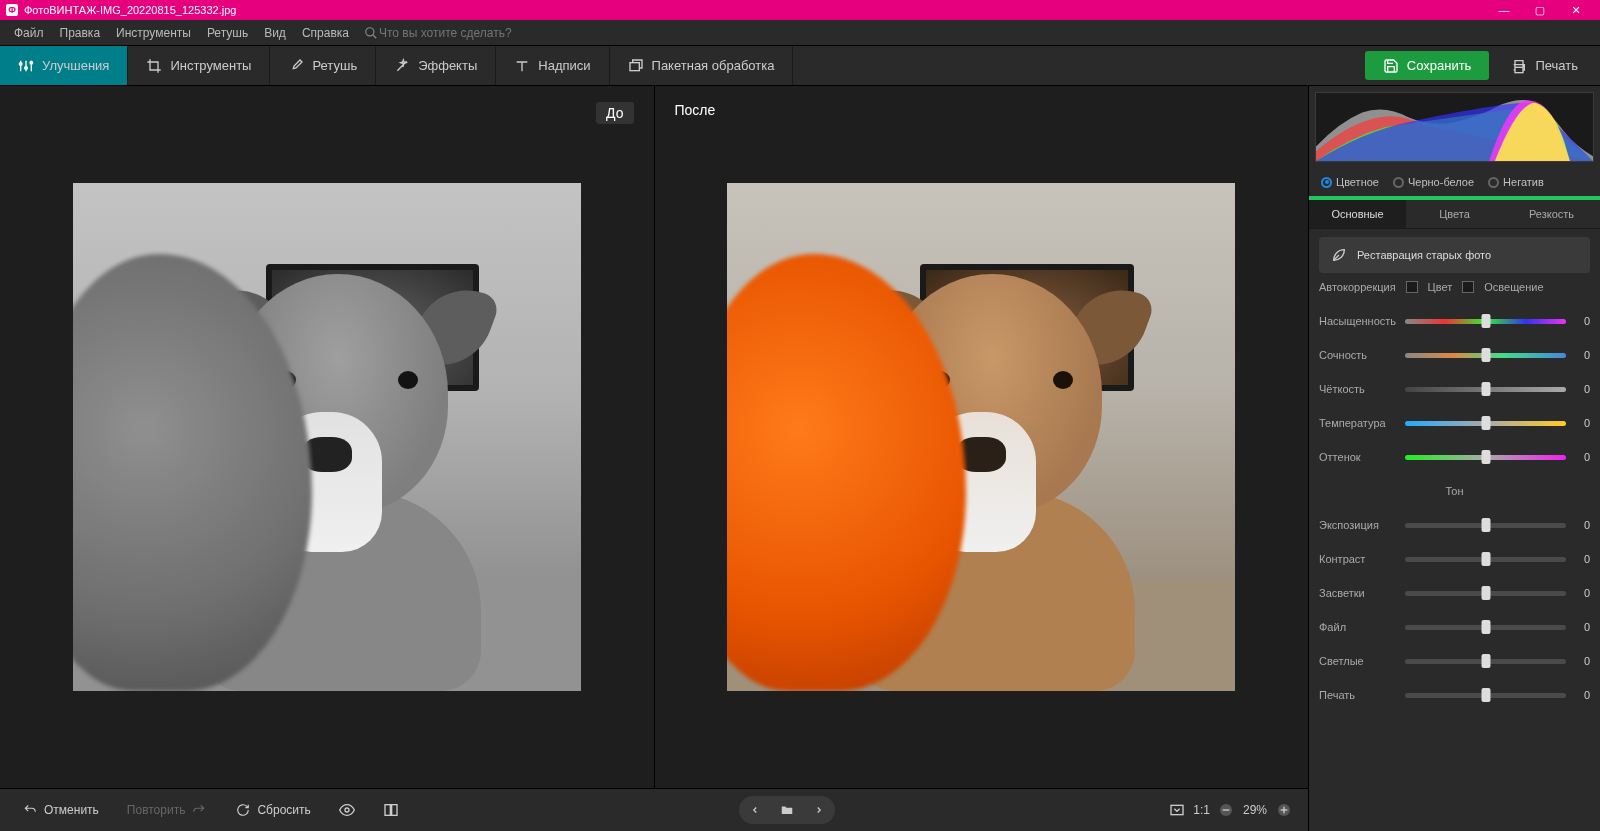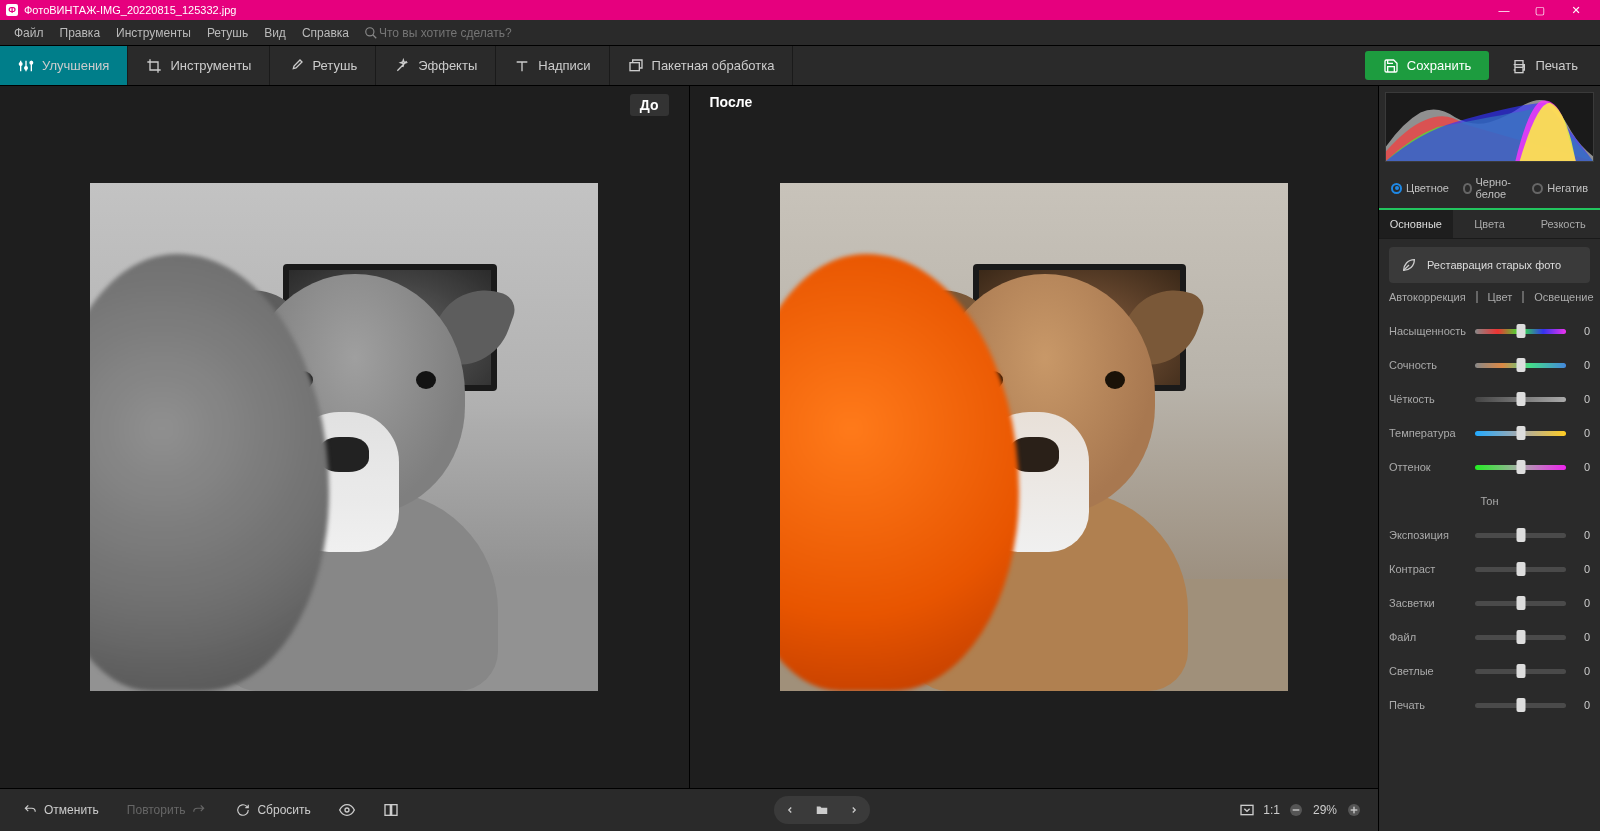--- a/index.html
+++ b/index.html
@@ -17,21 +17,21 @@
 .toolbar .tool.active{background:#007e8a}
 .toolbar .spacer{flex:1}
 .toolbar .btn-save{margin:5px 8px;background:#1d9c3f;border-radius:3px;display:flex;align-items:center;gap:8px;padding:4px 18px;color:#fff;font-size:13px;cursor:pointer}
 .toolbar .btn-print{margin:5px 8px 5px 0;display:flex;align-items:center;gap:8px;padding:0 14px;color:#ccc;font-size:13px;cursor:pointer}
 .icon{display:inline-flex;width:16px;height:16px;align-items:center;justify-content:center}
 .main{flex:1;display:flex;min-height:0}
 .viewer{flex:1;display:flex;flex-direction:column;min-width:0}
 .compare{flex:1;display:flex;min-height:0;border-bottom:1px solid #000}
 .pane{flex:1;position:relative;background:#1e1e1e;display:flex;align-items:center;justify-content:center;overflow:hidden}
 .pane+.pane{border-left:1px solid #000}
-.pane .label{position:absolute;top:8px;font-size:14px;color:#fff;font-weight:700}
+.pane .label{position:absolute;top:16px;font-size:14px;color:#fff;font-weight:400}
 .pane.before .label{right:20px;background:#333;padding:3px 10px;border-radius:3px}
 .pane.after .label{left:20px}
 .ph-img{width:508px;height:508px;background:#444;position:relative;overflow:hidden}
 .ph-bw{filter:grayscale(100%)}
 .ph-bg{position:absolute;inset:0;background:linear-gradient(180deg,#c8c3ba 0%,#b8b3aa 40%,#8d7c68 100%)}
 .ph-floor{position:absolute;bottom:0;left:0;right:0;height:22%;background:#a0907a}
 .ph-dog-body{position:absolute;bottom:0;left:50%;transform:translateX(-45%);width:280px;height:200px;background:#b08050;border-radius:120px 120px 40px 40px}
 .ph-dog-head{position:absolute;top:18%;left:50%;transform:translateX(-45%);width:220px;height:240px;background:radial-gradient(ellipse at 50% 35%,#c89868 0%,#a87850 70%);border-radius:50% 50% 45% 45%}
 .ph-dog-snout{position:absolute;top:45%;left:50%;transform:translateX(-50%);width:110px;height:140px;background:linear-gradient(180deg,#e8e0d8 0%,#f0f0f0 100%);border-radius:50px 50px 40px 40px}
 .ph-nose{position:absolute;top:50%;left:50%;transform:translateX(-50%);width:50px;height:35px;background:#2a2018;border-radius:40%}
@@ -44,29 +44,29 @@
 .ph-tv::after{content:"";position:absolute;inset:6px;background:radial-gradient(ellipse at 50% 60%,#8a6040 0%,#3a2818 100%)}
 .bottombar{height:42px;background:#2a2a2a;display:flex;align-items:center;padding:0 12px;gap:8px}
 .bb-btn{display:flex;align-items:center;gap:6px;padding:6px 10px;border-radius:3px;cursor:pointer;color:#ccc;font-size:12px}
 .bb-btn.disabled{color:#666;cursor:default}
 .bb-spacer{flex:1}
 .nav-pill{display:flex;background:#3a3a3a;border-radius:20px;overflow:hidden}
 .nav-pill .nbtn{width:32px;height:28px;display:flex;align-items:center;justify-content:center;cursor:pointer;color:#ccc}
 .zoom-group{display:flex;align-items:center;margin-left:auto}
 .zbtn{width:24px;height:24px;display:flex;align-items:center;justify-content:center;cursor:pointer;color:#ccc;border-radius:3px}
 .zoom-pct{font-size:12px;color:#ccc;min-width:34px;text-align:center}
-.sidebar{width:222px;background:#2a2a2a;display:flex;flex-direction:column;border-left:1px solid #000;overflow-y:auto}
+.sidebar{width:292px;background:#2a2a2a;display:flex;flex-direction:column;border-left:1px solid #000;overflow-y:auto}
 .histogram{height:70px;margin:6px;position:relative;background:#1a1a1a;border:1px solid #3a3a3a;overflow:hidden}
 .hist-svg{position:absolute;inset:0;width:100%;height:100%}
 .color-mode{display:flex;gap:14px;padding:8px 12px;font-size:11px;align-items:center}
 .radio{width:11px;height:11px;border-radius:50%;border:2px solid #666;display:inline-block;margin-right:4px;position:relative}
 .radio.sel{border-color:#1e88e5}
 .radio.sel::after{content:"";position:absolute;inset:1.5px;background:#1e88e5;border-radius:50%}
 .cmode{display:flex;align-items:center;cursor:pointer}
-.tabs{display:flex;border-top:2px solid #22c55e;border-bottom:1px solid #1a1a1a}
+.tabs{display:flex;border-top:4px solid #22c55e;border-bottom:1px solid #1a1a1a}
 .tab{flex:1;text-align:center;padding:8px 4px;font-size:11px;cursor:pointer;color:#aaa}
 .tab.active{background:#1e1e1e;color:#ddd}
 .panel{padding:8px 10px}
 .action-btn{display:flex;align-items:center;gap:10px;background:#3a3a3a;border-radius:4px;padding:10px 12px;margin-bottom:8px;cursor:pointer;font-size:11px;color:#ddd}
 .autocorr{display:flex;align-items:center;gap:10px;font-size:11px;margin:8px 0 12px;color:#aaa}
 .chk{width:12px;height:12px;border:1px solid #666;background:#1a1a1a;display:inline-block;cursor:pointer}
 .slider-row{display:flex;align-items:center;margin:22px 0;gap:6px}
 .slider-row .slabel{width:80px;font-size:11px;color:#aaa;flex-shrink:0}
 .slider-row .strack{flex:1;height:5px;border-radius:3px;position:relative;cursor:pointer}
 .slider-row .sknob{position:absolute;top:50%;left:50%;transform:translate(-50%,-50%);width:9px;height:14px;background:#ddd;border-radius:2px}

